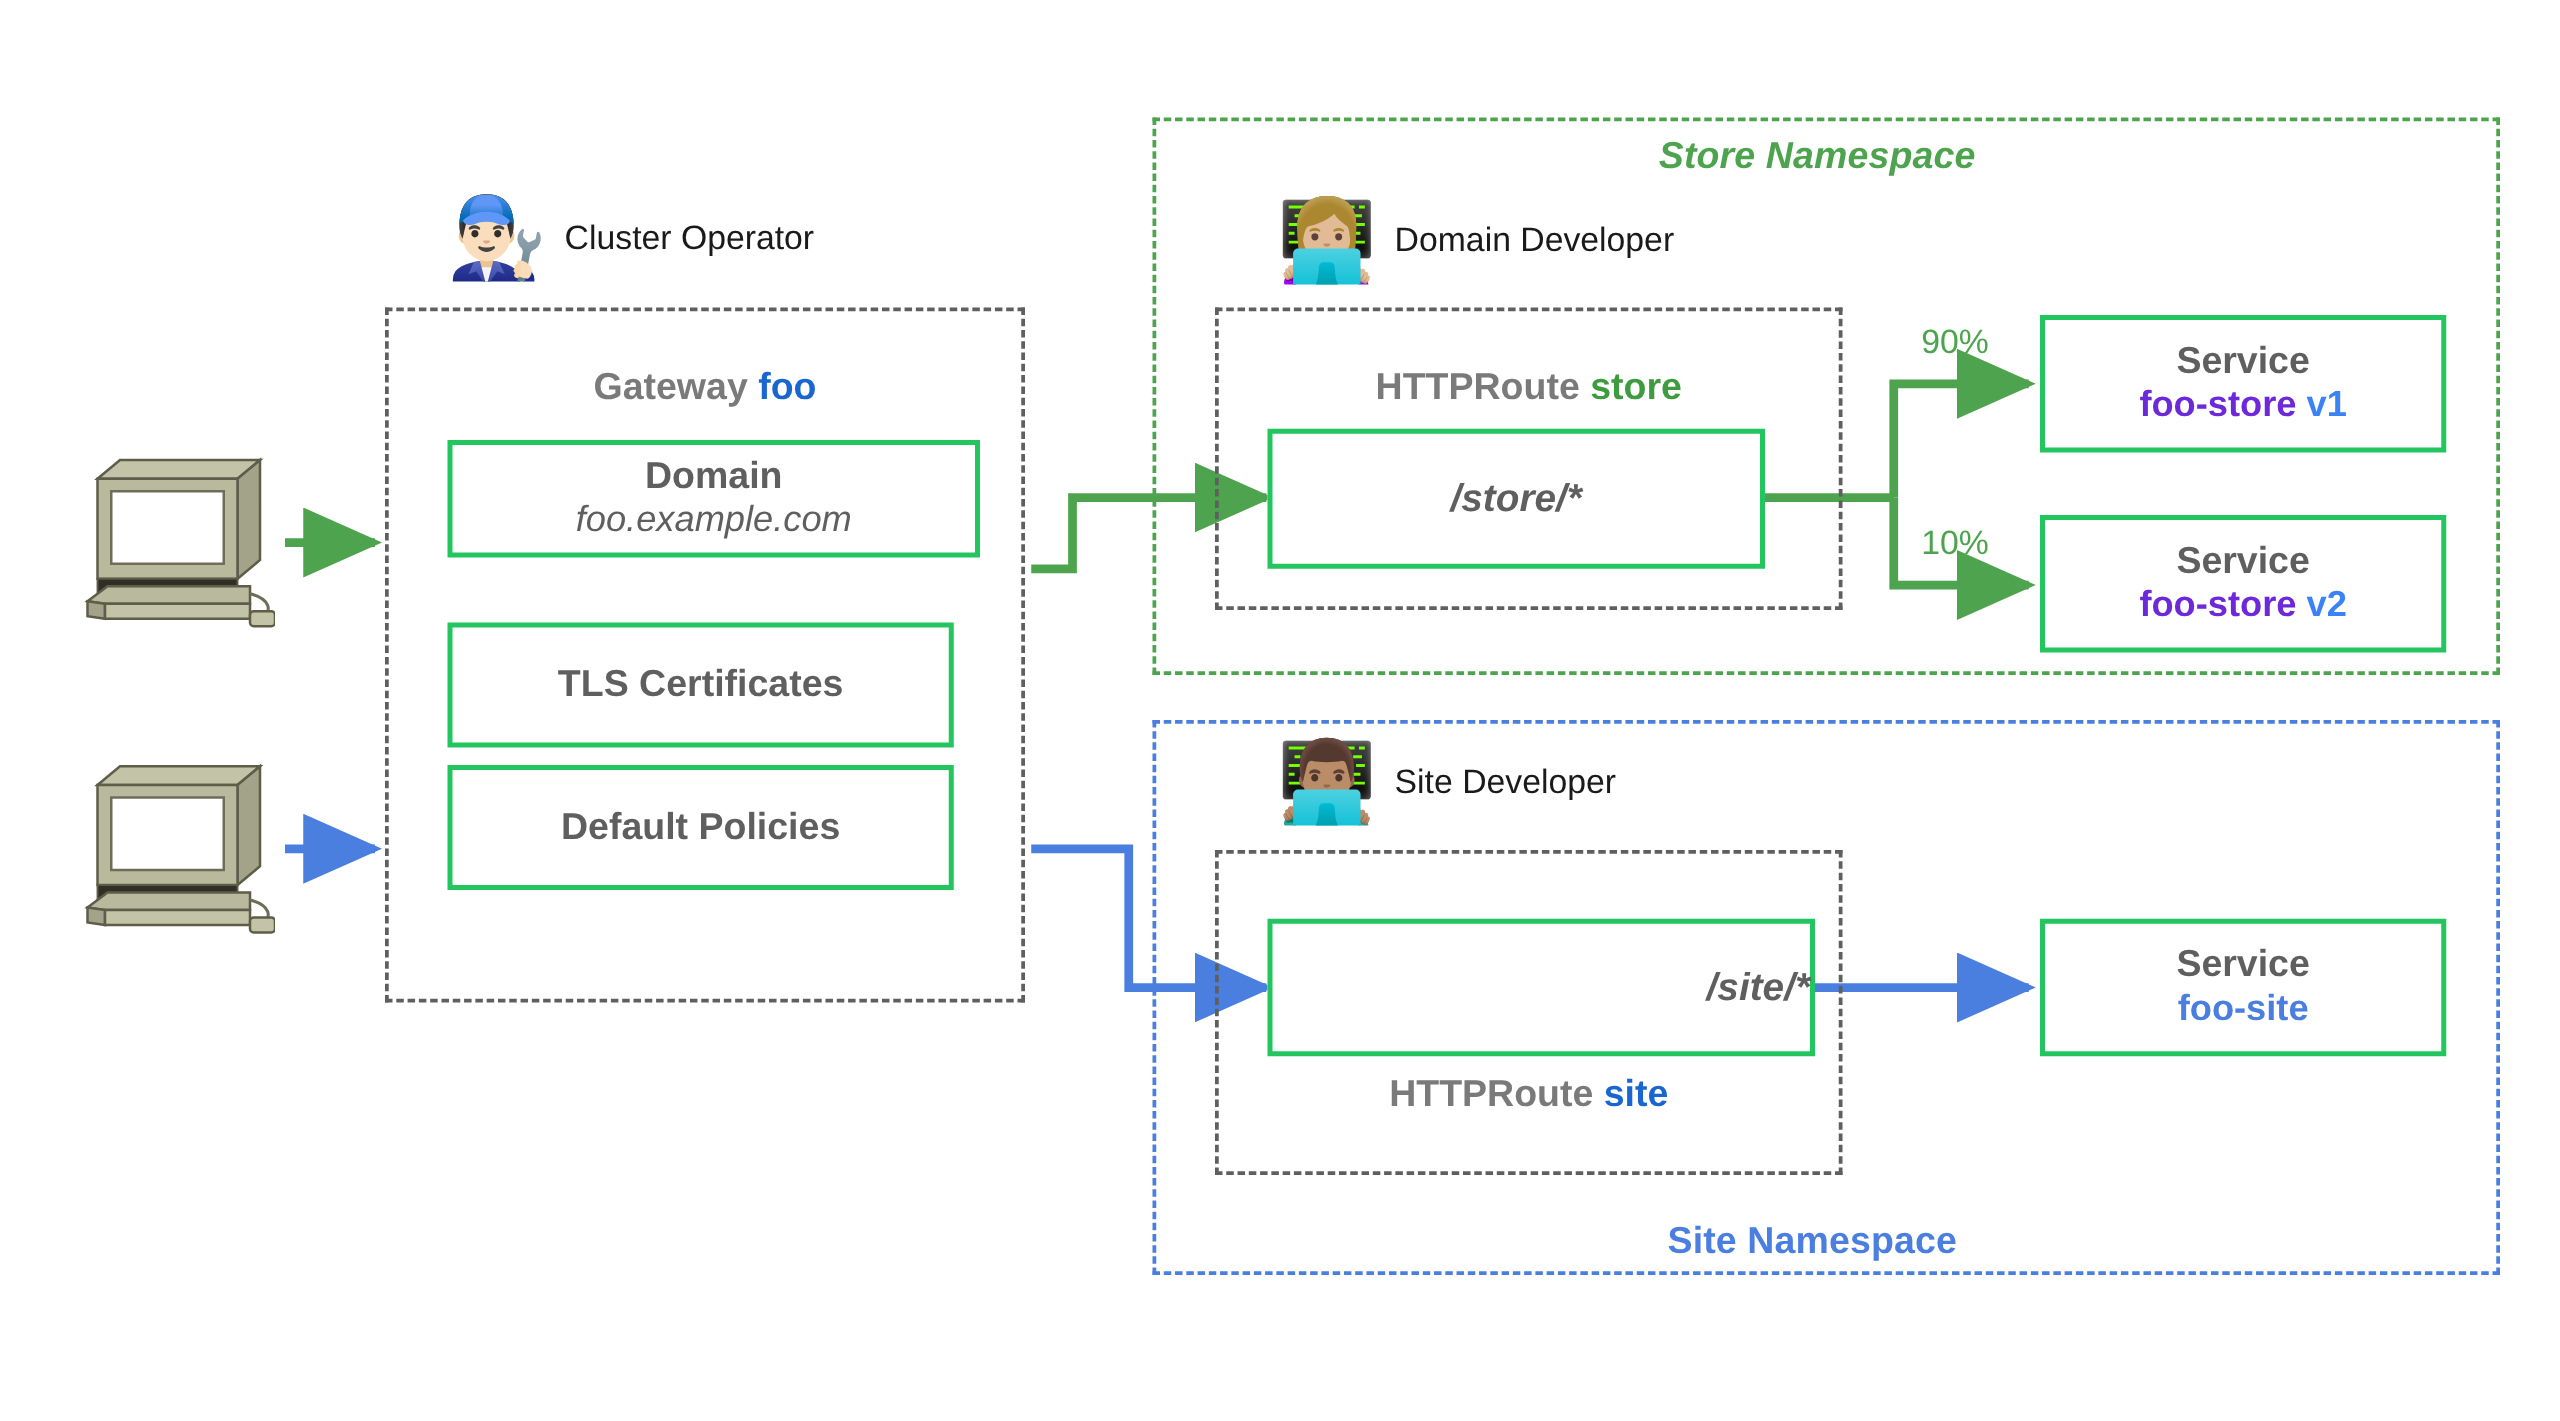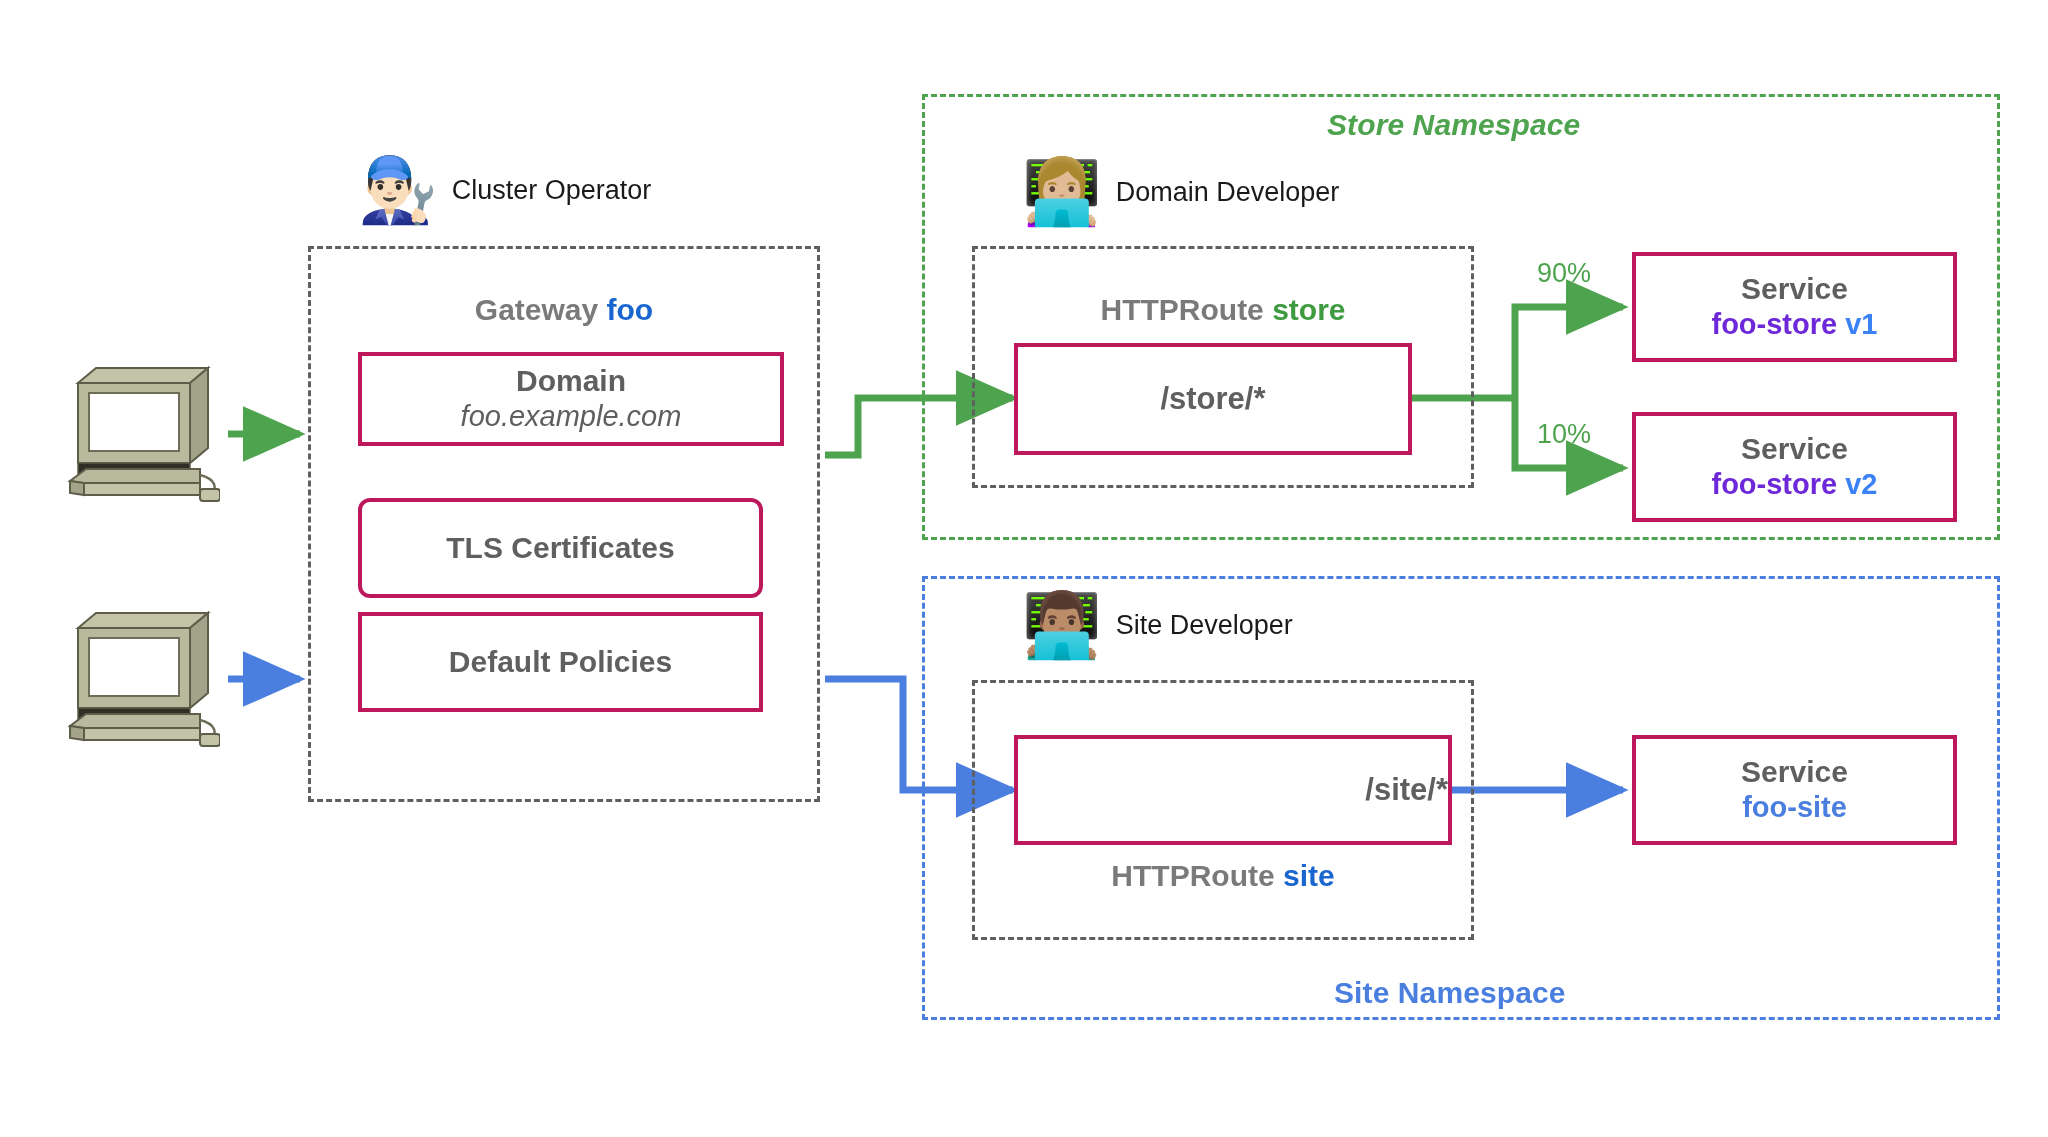--- a/index.html
+++ b/index.html
@@ -44,40 +44,41 @@
     position: absolute;
     box-sizing: border-box;
     border: 3px dashed #5f5f5f;
     background: transparent;
   }
 
   
   .solid-box {
     position: absolute;
     box-sizing: border-box;
-    border: 4px solid #be185d;
+    border: 4px solid #22c55e;
     background: #ffffff;
     display: flex;
     flex-direction: column;
     align-items: center;
     justify-content: center;
     text-align: center;
     color: #5f5f5f;
   }
   .solid-box .line1 {
     font-size: 30px;
     font-weight: bold;
     line-height: 1.15;
     color: #5f5f5f;
   }
   .solid-box .line2 {
     font-size: 29px;
     line-height: 1.2;
   }
   .italic-mono {
+    font-style: italic;
     font-weight: bold;
     font-size: 31px;
     color: #5f5f5f;
   }
   .svc-name-green { color: #6d28d9; font-weight: bold; text-align: center; }
   .svc-name-blue  { color: #4a7fe0; font-weight: bold; }
   .svc-ver { color: #3b82f6; font-weight: bold; }
 
   
   .grp-title {
@@ -208,21 +209,21 @@
   <div class="grp-title" style="left:308px; top:293px; width:512px;">
     <span>Gateway</span> 
     <span class="accent-blue">foo</span>
   </div>
 
   <div class="solid-box" style="left:358px; top:352px; width:426px; height:94px;">
     <div class="line1">Domain</div>
     <div class="line2" style="font-style:italic;">foo.example.com</div>
   </div>
 
-  <div class="solid-box" style="left:358px; top:498px; width:405px; height:100px;border-radius:12px;">
+  <div class="solid-box" style="left:358px; top:498px; width:405px; height:100px;">
     <div class="line1">TLS Certificates</div>
   </div>
 
   <div class="solid-box" style="left:358px; top:612px; width:405px; height:100px;">
     <div class="line1">Default Policies</div>
   </div>
 
   <div class="ns-box ns-store" style="left:922px; top:94px; width:1078px; height:446px;"></div>
 
   <div class="ns-label store" style="left:1327px; top:108px;">Store Namespace</div>

